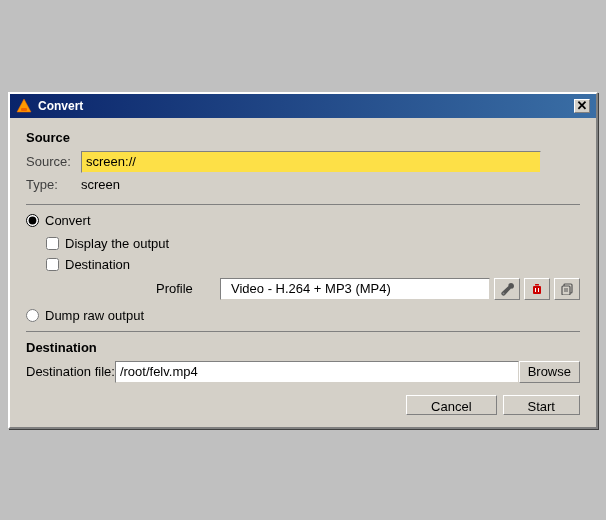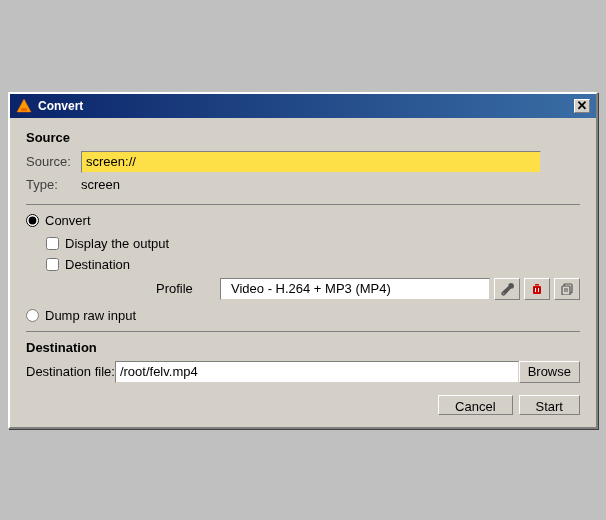--- a/index.html
+++ b/index.html
@@ -238,21 +238,21 @@
     }
 
     .button-row {
       display: flex;
       justify-content: flex-end;
       gap: 6px;
       margin-top: 10px;
     }
 
     .action-button {
-      padding: 3px 16px;
+      padding: 3px 24px;
       height: 20px;
       background: #d4d0c8;
       border: 1px solid;
       border-top-color: #ffffff;
       border-left-color: #ffffff;
       border-right-color: #808080;
       border-bottom-color: #808080;
       cursor: pointer;
       font-size: 13px;
     }
@@ -358,21 +358,21 @@
             <rect x="3" y="1" width="8" height="9" rx="1" fill="none" stroke="#555" stroke-width="1.2"></rect>
             <rect x="1" y="3" width="8" height="9" rx="1" fill="#d4d0c8" stroke="#555" stroke-width="1.2"></rect>
             <line x1="3" y1="6" x2="7" y2="6" stroke="#555" stroke-width="1"></line>
             <line x1="3" y1="8" x2="7" y2="8" stroke="#555" stroke-width="1"></line>
           </svg>
         </div>
       </div>
 
       <div class="radio-option" style="margin-top:4px;">
         <input type="radio" class="radio-input" name="mode" style="">
-        <span>Dump raw input</span>
+        <span>Dump raw output</span>
       </div>
     </div>
 
     <div class="divider"></div>
 
     <div class="destination-section">
       <div class="section-title">Destination</div>
       <div class="dest-row">
         <span class="dest-label">Destination file:</span>
         <input class="dest-input" type="text" value="/root/felv.mp4" style="">

